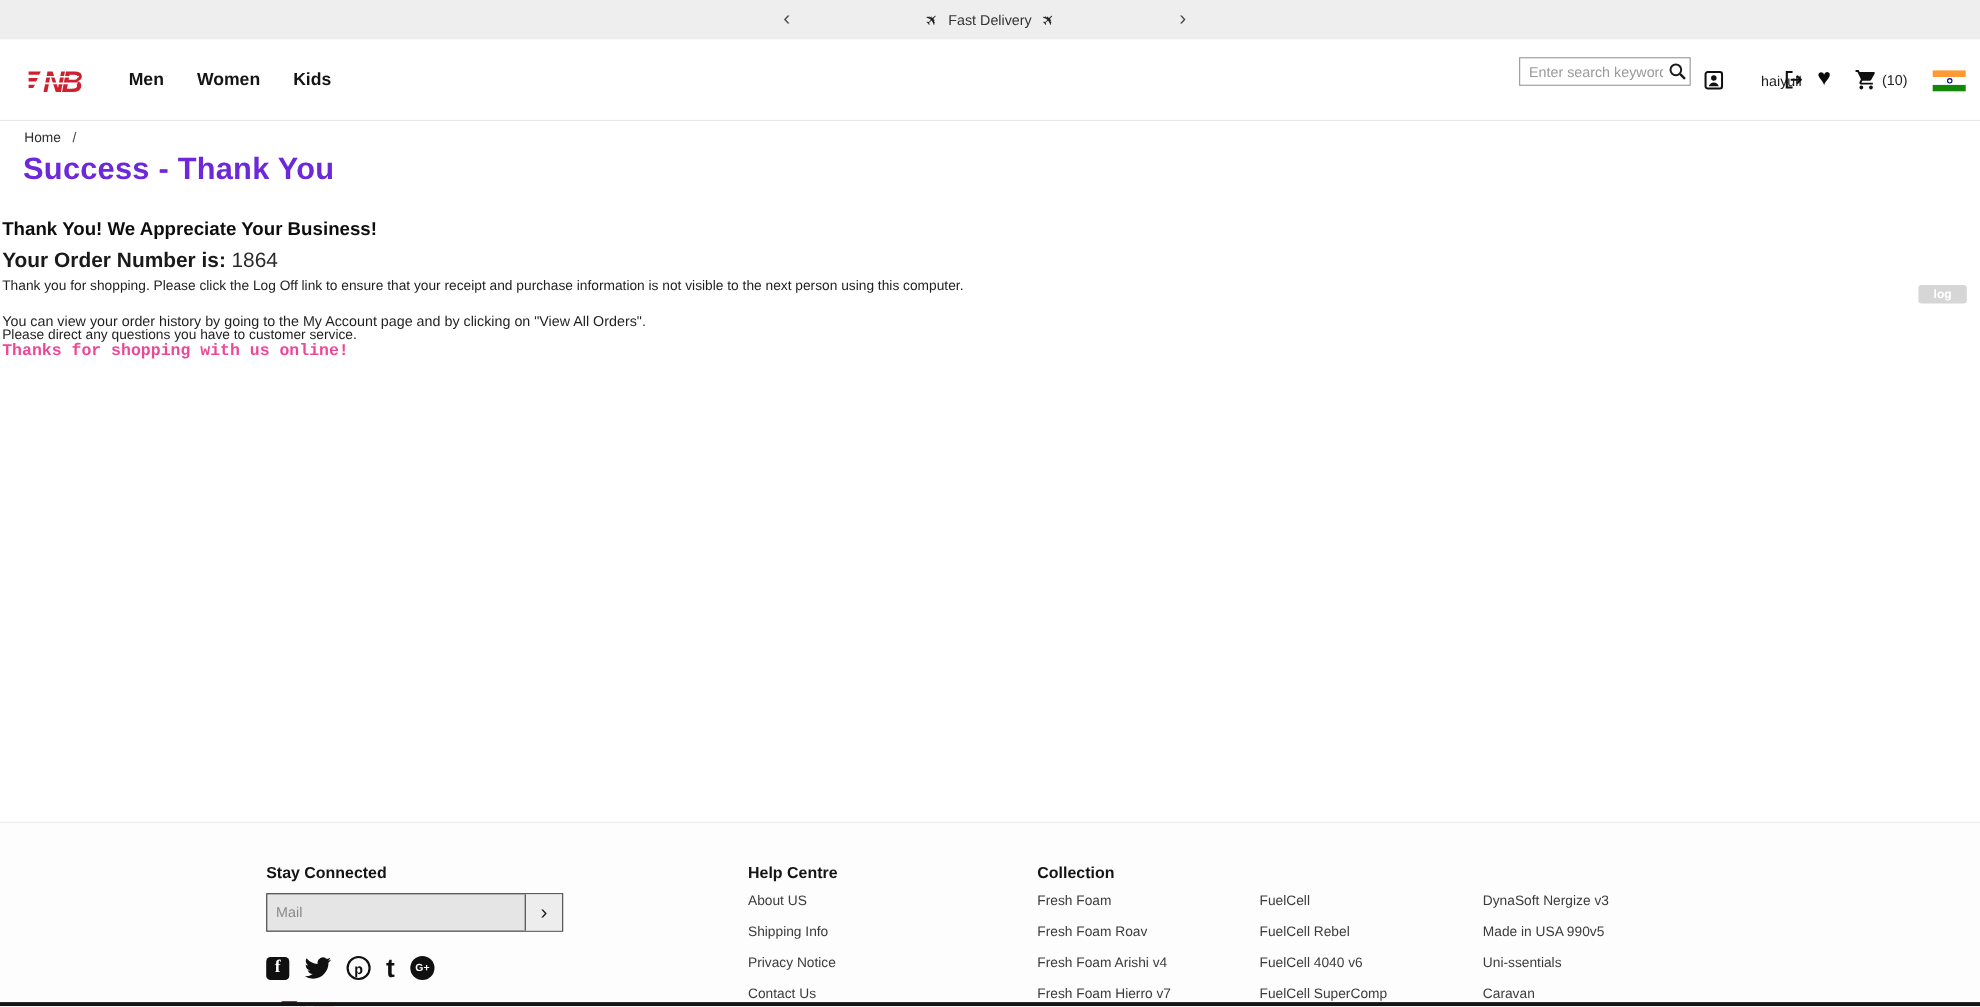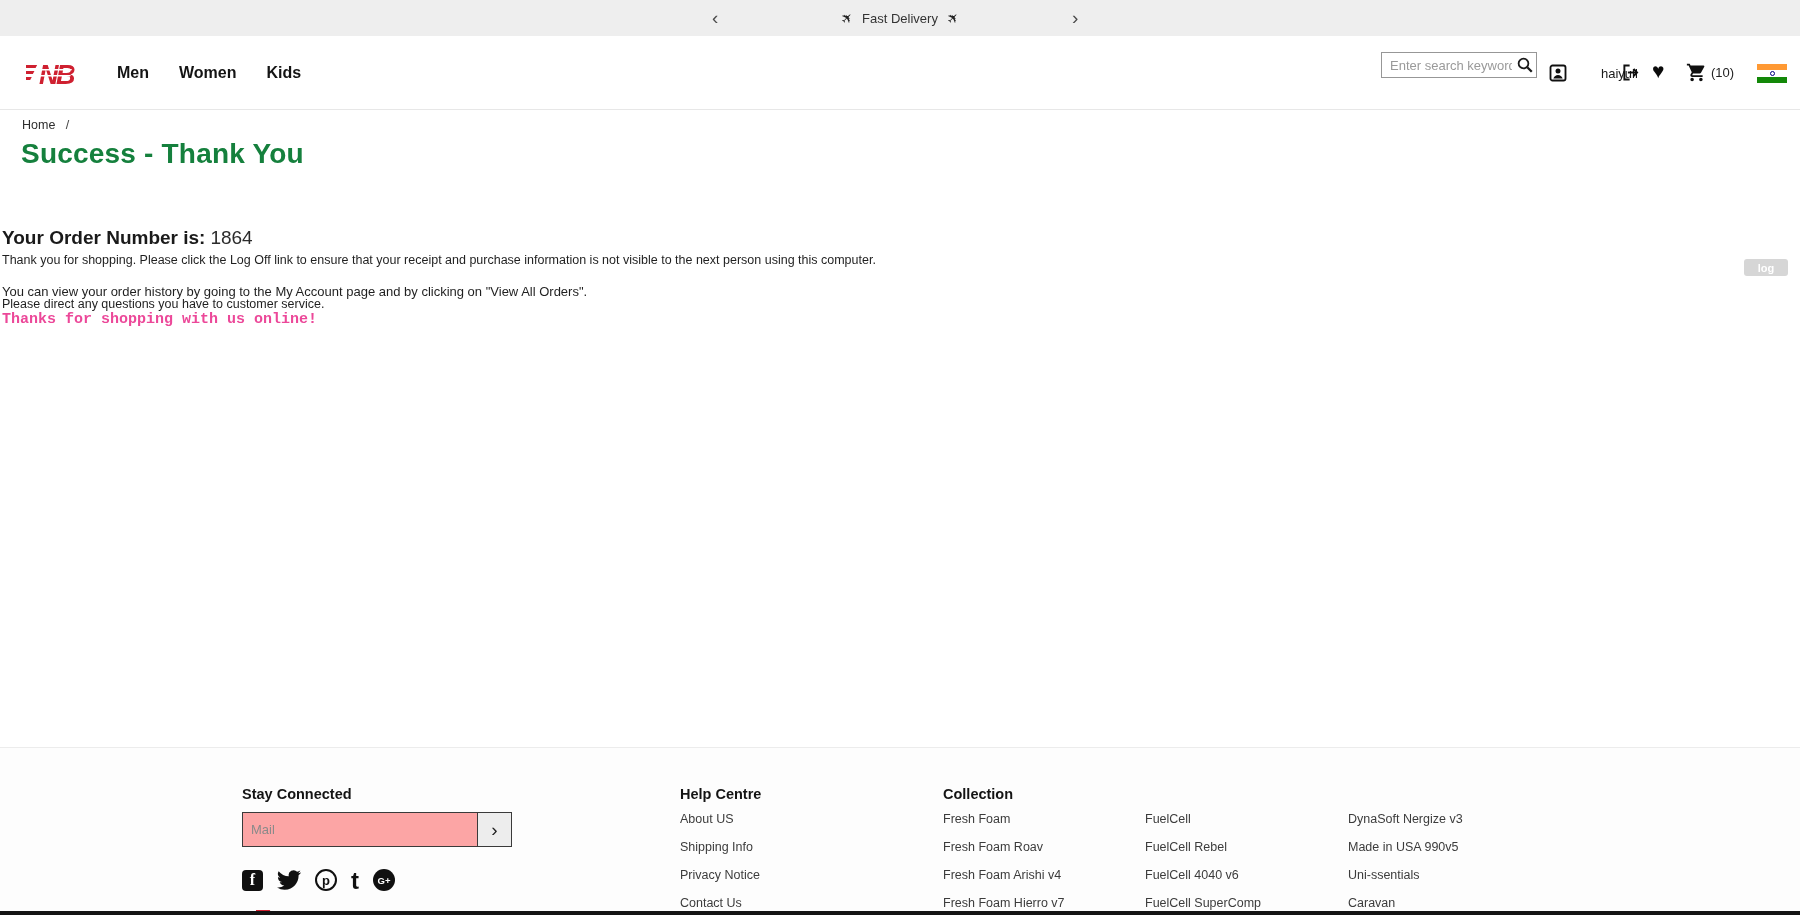--- a/index.html
+++ b/index.html
@@ -32,37 +32,37 @@
   .flag{left:1757px;top:28px;width:30px;height:19px;display:flex;flex-direction:column;}
   .flag .o{height:6.3px;background:#ff9933;}
   .flag .w{height:6.3px;background:#fff;position:relative;}
   .flag .w .chakra{position:absolute;left:50%;top:50%;width:5px;height:5px;margin:-2.5px 0 0 -2.5px;border:1.2px solid #000080;border-radius:50%;box-sizing:border-box;}
   .flag .g{height:6.4px;background:#138808;}
 
   
   .crumb{position:absolute;left:22px;top:118px;font-size:12.5px;color:#2e2e2e;}
   .crumb a{color:#2e2e2e;text-decoration:none;cursor:pointer;}
   .crumb .sep{margin-left:7px;color:#444;}
-  .ptitle{position:absolute;left:21px;top:138px;font-size:28px;font-weight:bold;color:#15803d;letter-spacing:.2px;}
+  .ptitle{position:absolute;left:21px;top:138px;font-size:28px;font-weight:bold;color:#6d28d9;letter-spacing:.2px;}
   .m-head{position:absolute;left:2px;top:199px;font-size:17px;font-weight:bold;color:#0d0d0d;}
   .m-order{position:absolute;left:2px;top:227px;font-size:19px;color:#1a1a1a;}
   .m-order b{font-weight:bold;}
   .m-order .num{font-weight:normal;color:#2b2b2b;margin-left:5px;}
   .m-p1{position:absolute;left:2px;top:253px;font-size:12.5px;color:#1f1f1f;}
   .m-p2{position:absolute;left:2px;top:284px;font-size:13px;color:#1f1f1f;}
   .m-p3{position:absolute;left:2px;top:297px;font-size:12.5px;color:#1f1f1f;}
   .m-close{position:absolute;left:2px;top:311px;font-size:15px;font-weight:bold;color:#ec4899;font-family:Liberation Mono, monospace;}
   .logoff{position:absolute;left:1744px;top:259px;width:44px;height:17px;background:#d6d6d6;color:#fff;
           font-size:11px;font-weight:bold;text-align:center;line-height:17px;border-radius:3px;cursor:pointer;border:none;font-family:"Liberation Sans",sans-serif;}
 
   
   .foot{position:absolute;left:0;top:747px;width:1800px;height:168px;background:#fdfdfd;border-top:1px solid #ececec;box-sizing:border-box;overflow:hidden;}
   .f-title{position:absolute;font-size:14.5px;font-weight:bold;color:#141414;}
   .f-link{position:absolute;font-size:12.5px;color:#3c3c3c;text-decoration:none;cursor:pointer;}
-  .mailbox{position:absolute;left:242px;top:64px;width:270px;height:35px;border:1px solid #3a3a3a;display:flex;box-sizing:border-box;background:#fca5a5;}
+  .mailbox{position:absolute;left:242px;top:64px;width:270px;height:35px;border:1px solid #3a3a3a;display:flex;box-sizing:border-box;background:#e5e5e5;}
   .mailbox input{flex:1;min-width:0;border:none;outline:none;padding:0 8px;font-size:13px;color:#555;font-family:"Liberation Sans",sans-serif;background:transparent;}
   .mailbox input::placeholder{color:#8a8a8a;}
   .mailbox button{width:34px;flex:0 0 34px;background:#ededed;border:none;border-left:1px solid #3a3a3a;font-size:19px;color:#222;cursor:pointer;line-height:1;}
   .social{position:absolute;left:242px;top:120px;display:flex;align-items:center;gap:14px;}
   .soc{cursor:pointer;display:flex;align-items:center;justify-content:center;}
   .soc-fb{width:21px;height:21px;background:#101010;border-radius:4px;color:#fff;font-weight:bold;font-size:16px;font-family:"Liberation Serif",serif;}
   .soc-pin{width:18px;height:18px;border:2.5px solid #101010;border-radius:50%;color:#101010;font-weight:bold;font-size:13px;box-sizing:content-box;}
   .soc-tum{color:#101010;font-weight:bold;font-size:24px;line-height:21px;}
   .soc-gp{width:22px;height:22px;background:#101010;border-radius:50%;color:#fff;font-weight:bold;font-size:9.5px;letter-spacing:0;}
   .partial-logo{position:absolute;left:256px;top:157px;}
@@ -150,20 +150,21 @@
       <div class="g"></div>
     </div>
   </div>
 
   <div class="crumb">
     <a>Home</a>
     <span class="sep">/</span>
   </div>
   <div class="ptitle">Success - Thank You</div>
 
+  <div class="m-head">Thank You! We Appreciate Your Business!</div>
   <div class="m-order">
     <b>Your Order Number is:</b><span class="num">1864</span>
   </div>
   <div class="m-p1">Thank you for shopping. Please click the Log Off link to ensure that your receipt and purchase information is not visible to the next person using this computer.</div>
   <div class="m-p2">You can view your order history by going to the My Account page and by clicking on "View All Orders".</div>
   <div class="m-p3">Please direct any questions you have to customer service.</div>
   <div class="m-close">Thanks for shopping with us online!</div>
 
   <button class="logoff">log off</button>
 

